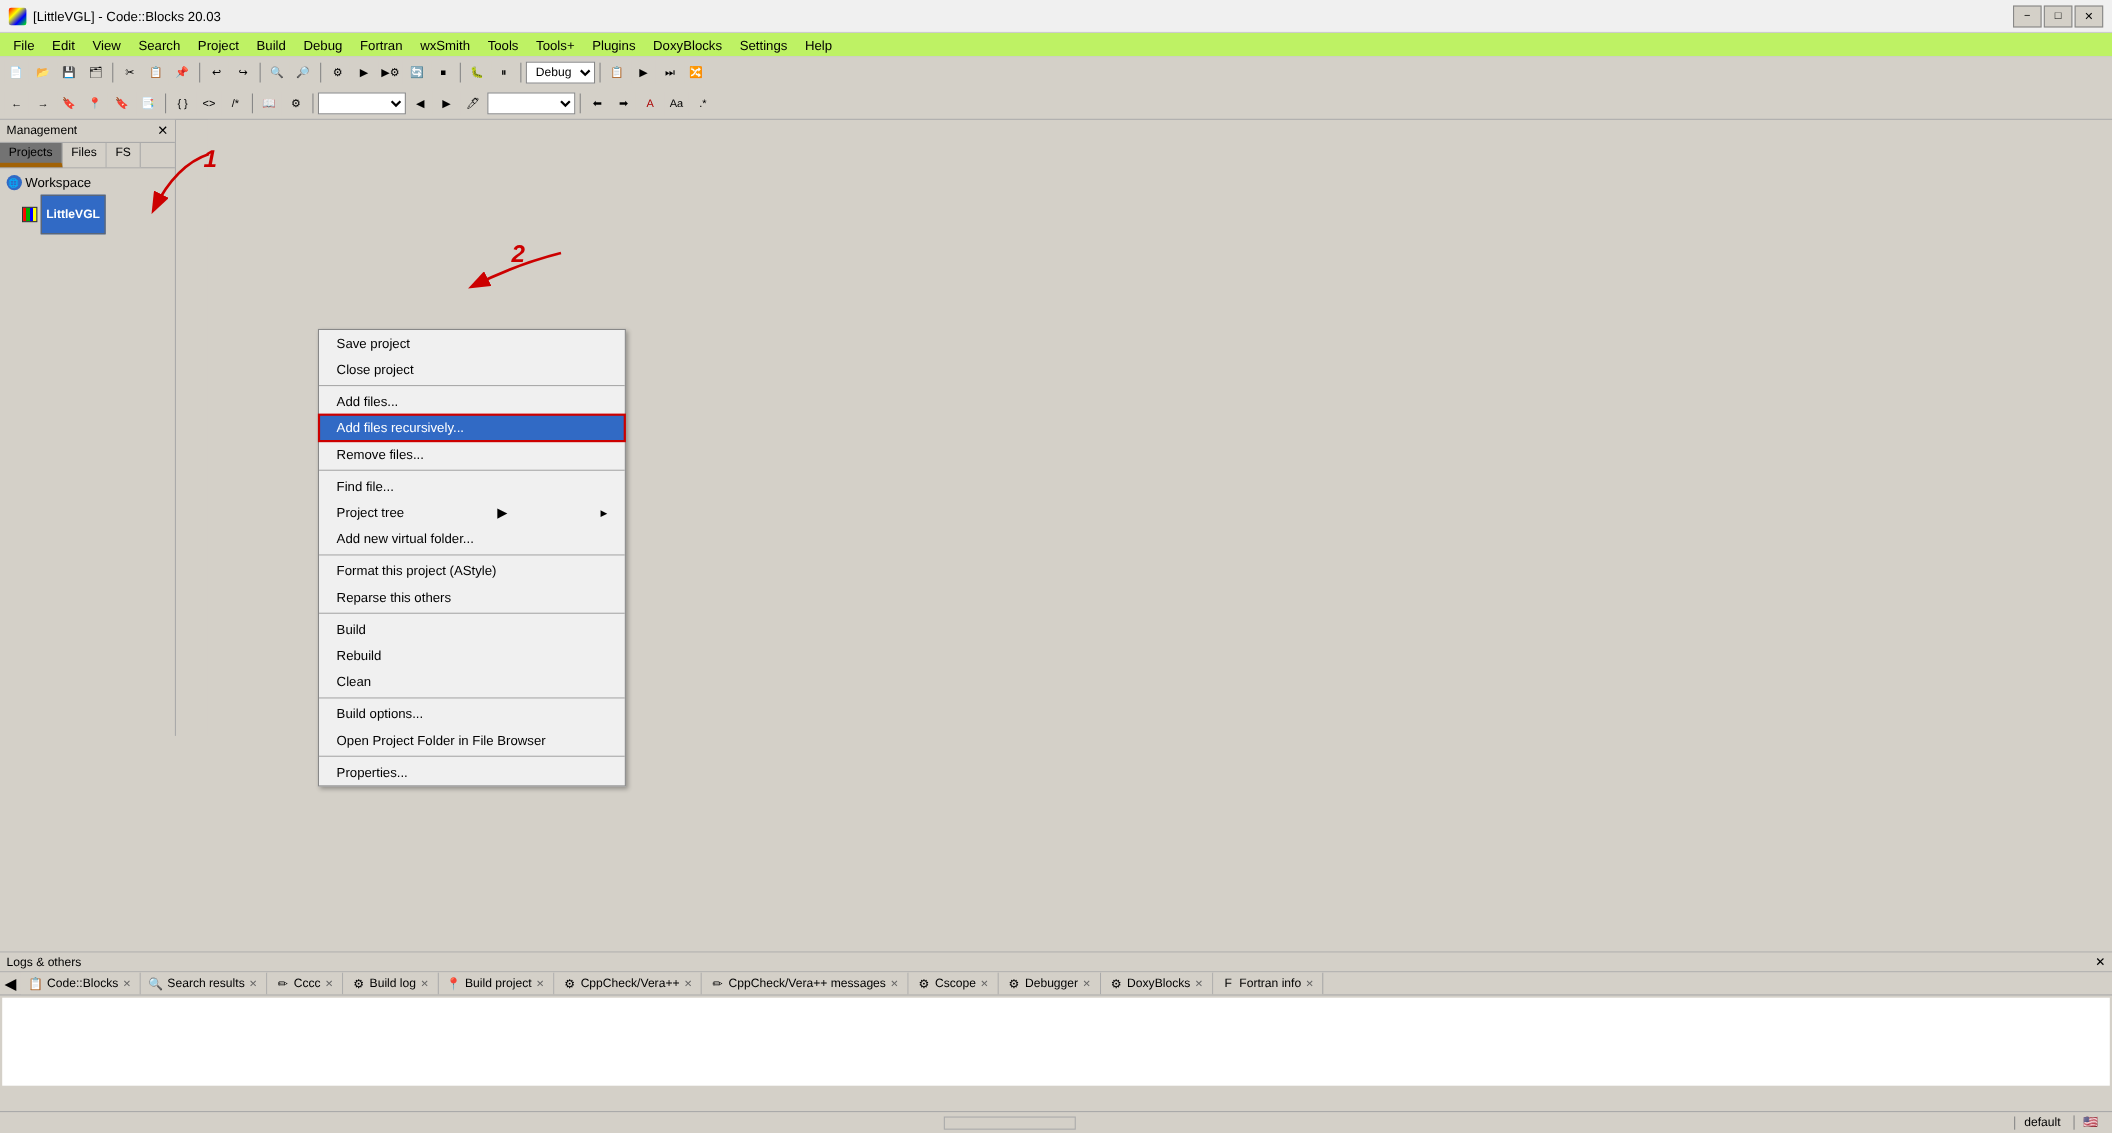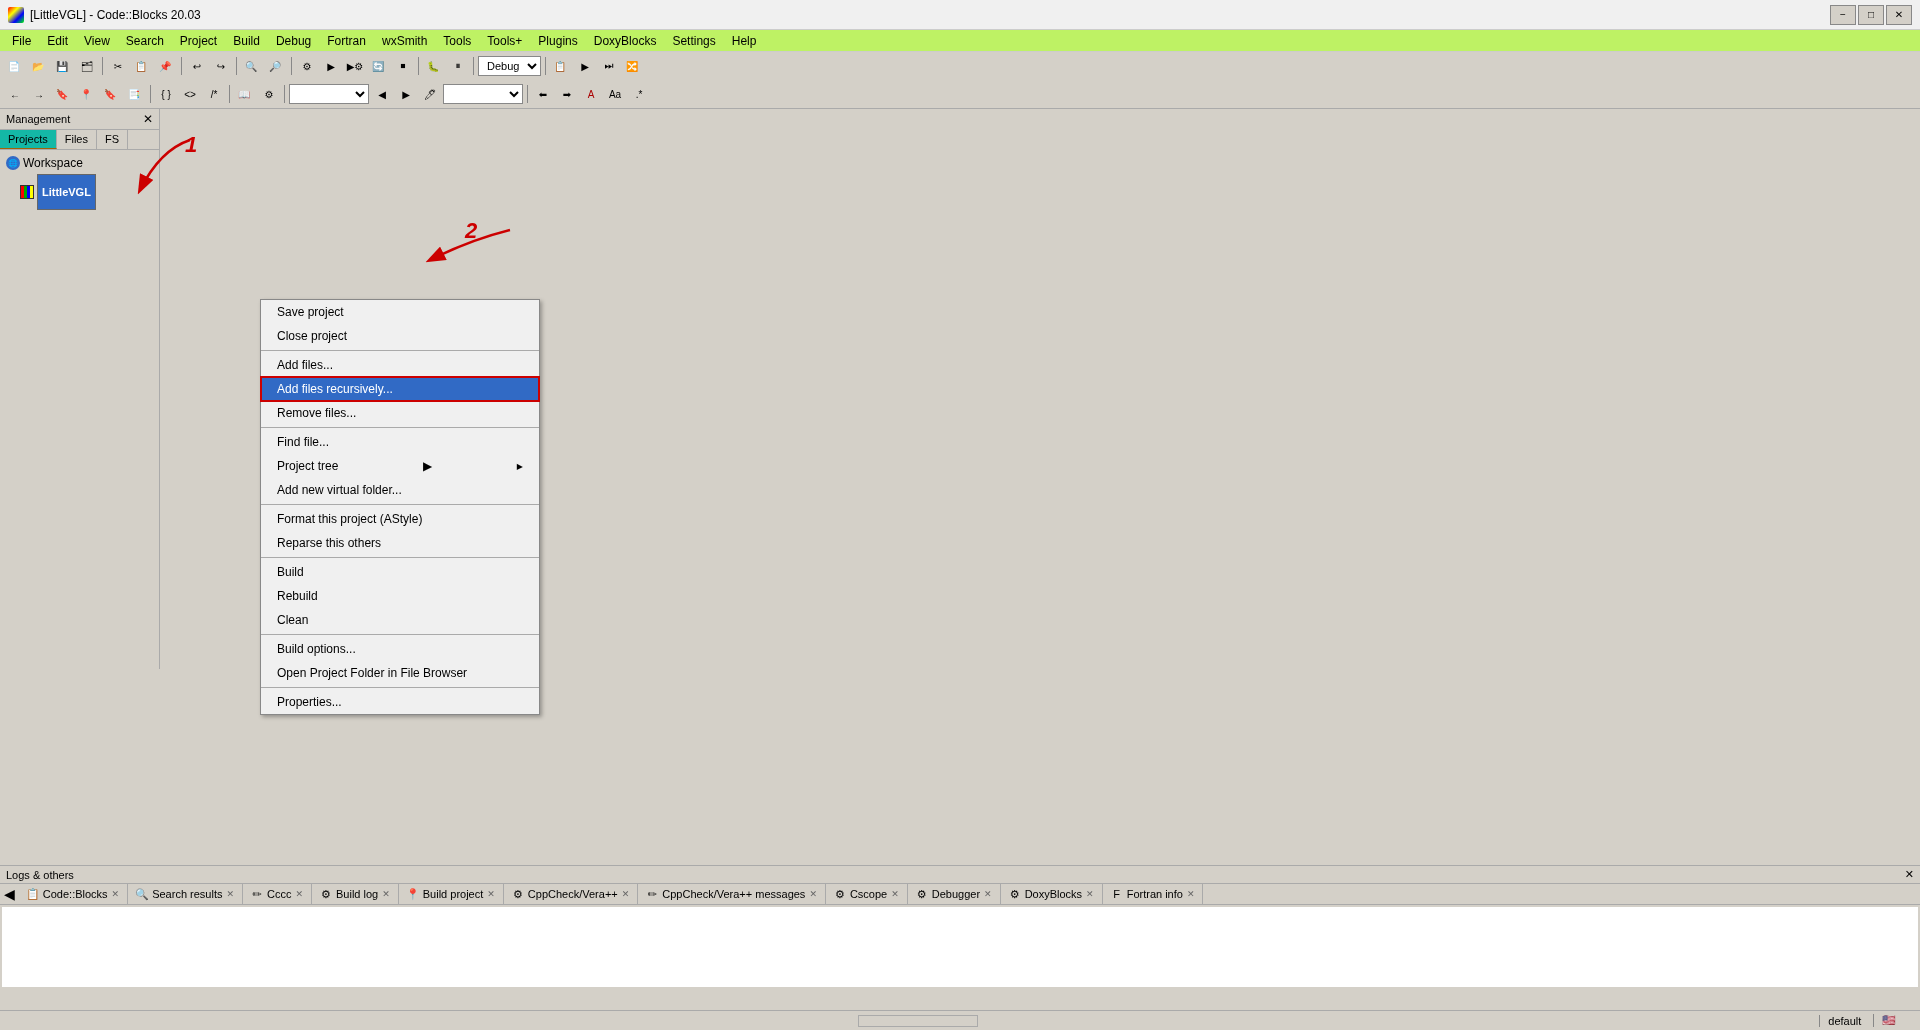--- a/index.html
+++ b/index.html
@@ -138,22 +138,22 @@
       border-bottom: 1px solid #aaa;
     }
     .mgmt-tab {
       padding: 3px 8px;
       font-size: 11px;
       cursor: pointer;
       border-right: 1px solid #aaa;
       background: #d4d0c8;
     }
     .mgmt-tab.active {
-      background: #14b8a6;
-      border-bottom: 1px solid #a16207;
+      background: #737373;
+      border-bottom: 4px solid #a16207;
     }
     #project-tree {
       flex: 1;
       padding: 4px;
       overflow: auto;
     }
     .tree-workspace {
       display: flex;
       align-items: center;
       gap: 3px;
@@ -290,21 +290,21 @@
     #status-bar {
       position: absolute;
       bottom: 0;
       left: 0;
       right: 0;
       height: 20px;
       background: #d4d0c8;
       border-top: 1px solid #aaa;
       display: flex;
       align-items: center;
-      padding: 0 16px;
+      padding: 0 4px;
       font-size: 11px;
     }
     .status-right {
       margin-left: auto;
       display: flex;
       gap: 4px;
       align-items: center;
     }
     .status-item {
       padding: 0 8px;
@@ -431,21 +431,21 @@
     <select class="toolbar-select" style="width:80px;"></select>
     <div class="toolbar-sep"></div>
     <button class="toolbar-btn">⬅</button>
     <button class="toolbar-btn">➡</button>
     <button class="toolbar-btn" style="color:#aa0000;">A</button>
     <button class="toolbar-btn">Aa</button>
     <button class="toolbar-btn">.*</button>
   </div>
 </div>
 
-<div id="main-area" style="display:flex; height: 560px; position: relative;">
+<div id="main-area" style="display:flex; height: 560px; position: relative; gap: 29px;">
 
   <div id="management-panel">
     <div id="management-header">
       <span>Management</span>
       <span style="cursor:pointer; font-size:12px;">✕</span>
     </div>
     <div id="management-tabs">
       <div class="mgmt-tab active">Projects</div>
       <div class="mgmt-tab">Files</div>
       <div class="mgmt-tab">FS</div>

